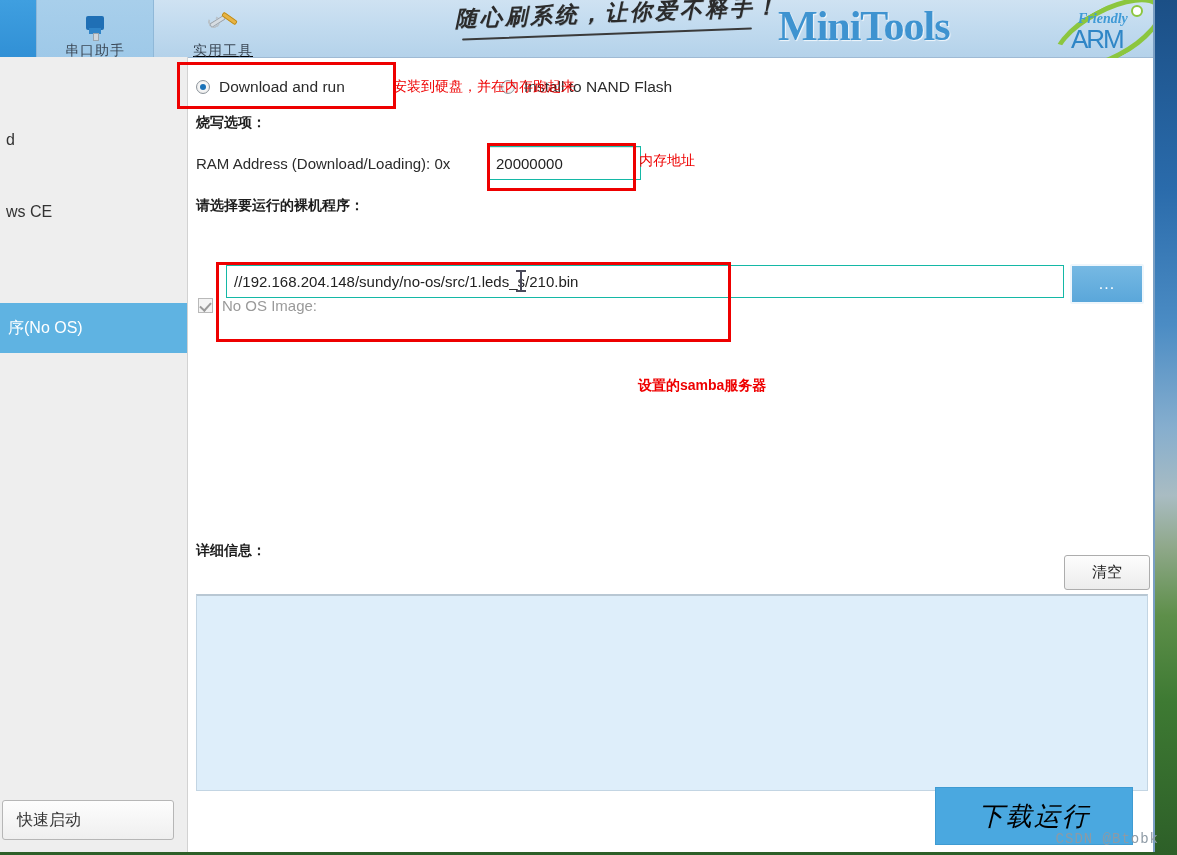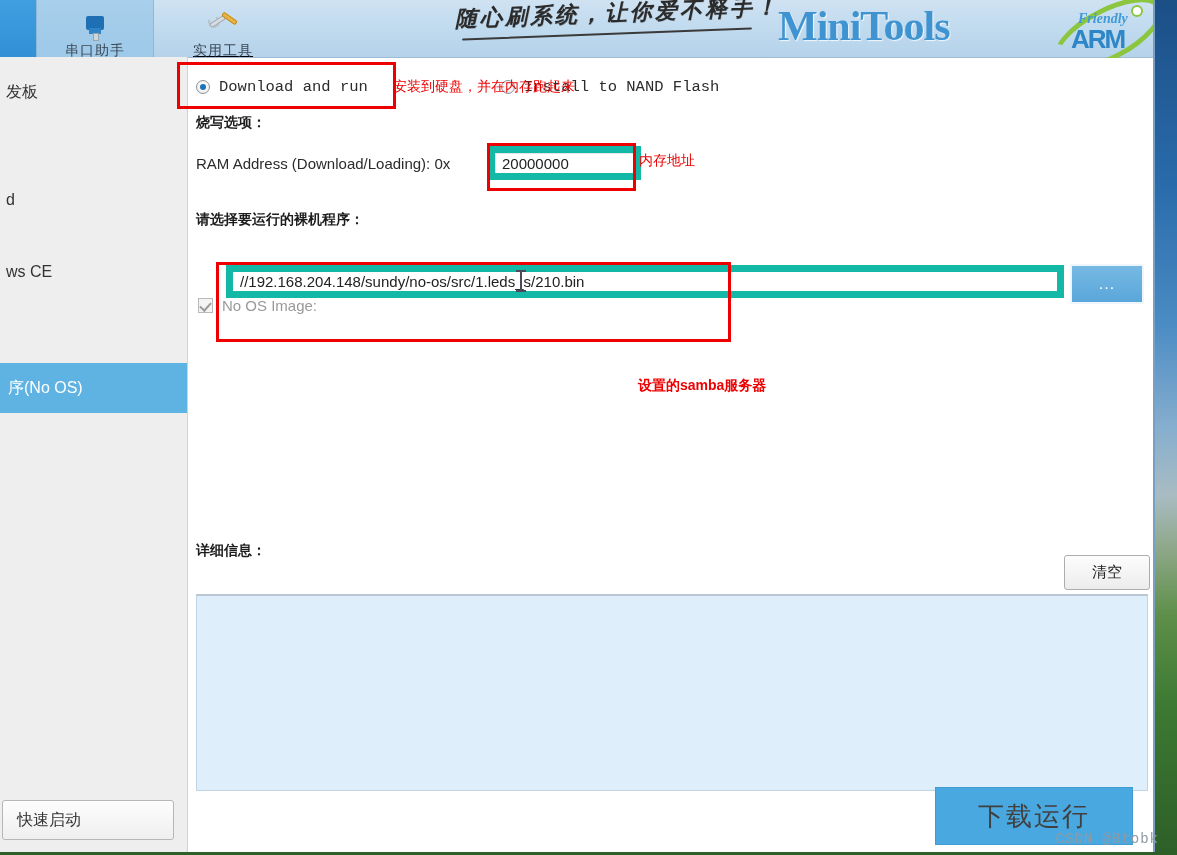--- a/index.html
+++ b/index.html
@@ -89,21 +89,21 @@
     position:absolute;left:0;top:6px;width:110px;height:42px;
     border:5px solid transparent;border-radius:50%;
     border-top-color:#8cc63f;border-right-color:#8cc63f;border-bottom-color:#8cc63f;
     transform:rotate(-28deg);
   }
   #friendlyarm .fa-friendly{
     position:absolute;left:30px;top:9px;font-size:14px;font-style:italic;font-weight:bold;
     color:#3f9ad6;font-family:"Liberation Serif",serif;
   }
   #friendlyarm .fa-arm{
-    position:absolute;left:23px;top:22px;font-size:26px;font-weight:bold;color:#2f86c6;
+    position:absolute;left:23px;top:22px;font-size:26px;font-weight:normal;color:#2f86c6;
     font-family:"Liberation Sans",sans-serif;letter-spacing:-2px;
   }
   #friendlyarm .fa-dot{
     position:absolute;left:83px;top:3px;width:8px;height:8px;border-radius:50%;
     background:#ffffff;border:2px solid #8cc63f;
   }
 
   
   #sidebar{
     position:absolute;left:0;top:57px;width:187px;height:795px;
@@ -123,38 +123,38 @@
     border:1px solid #b6b6b6;border-radius:3px;
     display:flex;align-items:center;padding-left:14px;box-sizing:border-box;
     font-size:16px;color:#333;cursor:pointer;
   }
 
   
   #content{
     position:absolute;left:188px;top:58px;width:965px;height:794px;background:#ffffff;
   }
 
-  .radio-row{position:absolute;left:8px;top:18px;height:24px;display:flex;align-items:center;font-family:Liberation Mono, monospace;}
+  .radio-row{position:absolute;left:8px;top:18px;height:24px;display:flex;align-items:center;}
   .radio{
     width:14px;height:14px;border-radius:50%;
     background:radial-gradient(circle at 50% 45%,#ffffff 0%,#f2f2f2 60%,#d8d8d8 100%);
     border:1px solid #8d959c;box-sizing:border-box;position:relative;flex:none;cursor:pointer;
   }
   .radio.on::after{
     content:"";position:absolute;left:3px;top:3px;width:6px;height:6px;border-radius:50%;
     background:#1a72b8;
   }
   .radio-label{margin-left:9px;font-size:15.5px;color:#2b2b2b;white-space:nowrap;}
 
   .section-title{position:absolute;font-size:14px;font-weight:bold;color:#1d1d1d;white-space:nowrap;}
 
   .field-label{position:absolute;font-size:15px;color:#2b2b2b;white-space:nowrap;}
 
   .txtbox{
-    position:absolute;background:#ffffff;border:7px solid #14b8a6;
+    position:absolute;background:#ffffff;border:1px solid #14b8a6;
     box-sizing:border-box;display:flex;align-items:center;padding-left:7px;
     font-size:15px;color:#222;cursor:text;
   }
   .txtbox.sunken{box-shadow:inset 1px 1px 0 #e4e4e4;}
 
   .chk-row{position:absolute;display:flex;align-items:center;}
   .chk{
     width:15px;height:15px;border:1px solid #b9b9b9;background:#f4f4f4;
     box-sizing:border-box;position:relative;flex:none;
   }
@@ -184,21 +184,21 @@
     position:absolute;left:8px;top:536px;width:952px;height:197px;
     background:#deeefa;border:1px solid #c3d5e3;border-top:2px solid #b8c7d3;
     box-sizing:border-box;overflow:auto;
   }
 
   #run-btn{
     position:absolute;left:747px;top:729px;width:196px;height:56px;
     background:#4aa8e0;border:1px solid #3f9bd2;
     display:flex;align-items:center;justify-content:center;cursor:pointer;
   }
-  #run-btn span{color:#404040;font-size:26px;letter-spacing:2px;}
+  #run-btn span{color:#000000;font-size:26px;letter-spacing:2px;font-style:italic;}
 
   
   .redbox{position:absolute;border:3px solid #ee0000;box-sizing:border-box;pointer-events:none;}
   .redtext{position:absolute;color:#ee0000;font-size:14px;white-space:nowrap;pointer-events:none;}
 
   #cursor-ibeam{
     position:absolute;left:516px;top:270px;width:10px;height:22px;pointer-events:none;
   }
   #cursor-ibeam .v{position:absolute;left:4px;top:2px;width:2px;height:18px;background:#4a4a5a;}
   #cursor-ibeam .t{position:absolute;left:0;top:0;width:10px;height:2px;background:#4a4a5a;}
@@ -256,23 +256,20 @@
         <span class="swoosh"></span>
         <span class="fa-dot"></span>
         <span class="fa-friendly">Friendly</span>
         <span class="fa-arm">ARM</span>
       </div>
 
     </div>
   </div>
 
   <div id="sidebar">
-    <div class="side-item" style="margin-top:10px;">
-      <span>发板</span>
-    </div>
     <div class="side-gap"></div>
     <div class="side-item" style="margin-top:48px;">
       <span>d</span>
     </div>
     <div class="side-item" style="margin-top:22px;">
       <span>ws CE</span>
     </div>
     <div class="side-item sel" style="margin-top:66px;">
       <span>序(No OS)</span>
     </div>
@@ -295,21 +292,21 @@
     </div>
 
     <div class="section-title" style="left:8px;top:56px;">烧写选项：</div>
 
     <div class="field-label" style="left:8px;top:97px;">RAM Address (Download/Loading): 0x</div>
 
     <div class="txtbox sunken" style="left:300px;top:88px;width:153px;height:34px;">
       <span>20000000</span>
     </div>
 
-    <div class="section-title" style="left:8px;top:153px;">请选择要运行的裸机程序：</div>
+    <div class="section-title" style="left:8px;top:139px;">请选择要运行的裸机程序：</div>
 
     <div class="chk-row" style="left:10px;top:239px;">
       <span class="chk on"></span>
       <span class="chk-label">No OS Image:</span>
     </div>
 
     <div class="txtbox" style="left:38px;top:207px;width:838px;height:33px;">
       <span>//192.168.204.148/sundy/no-os/src/1.leds_s/210.bin</span>
     </div>
 

